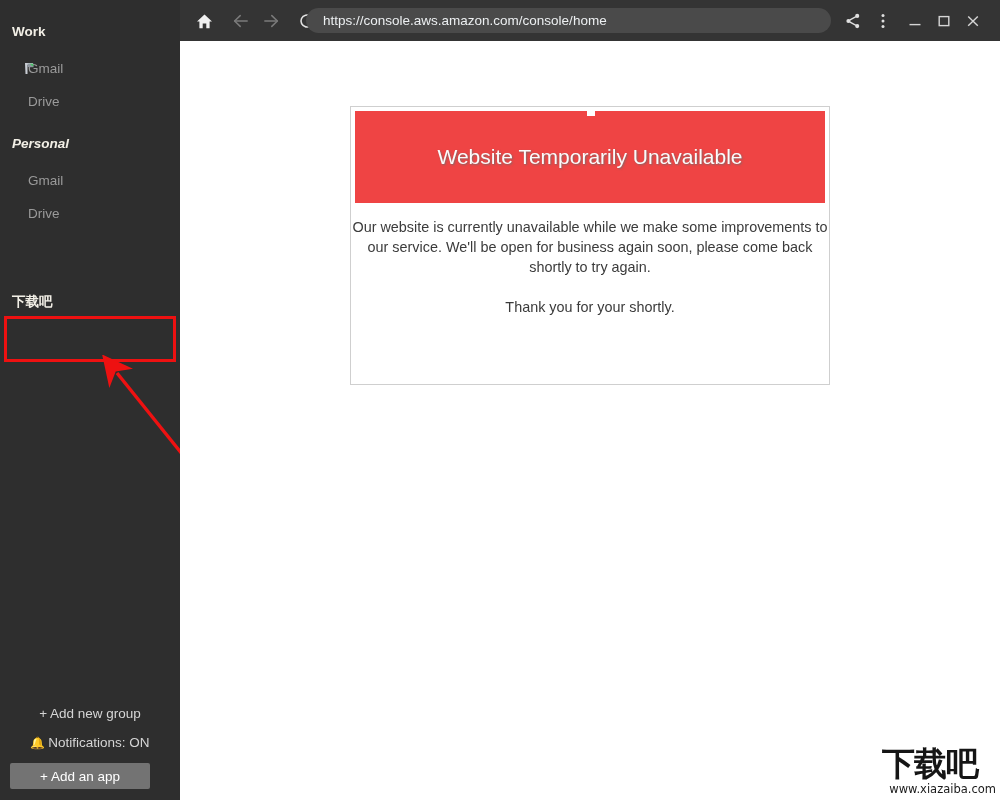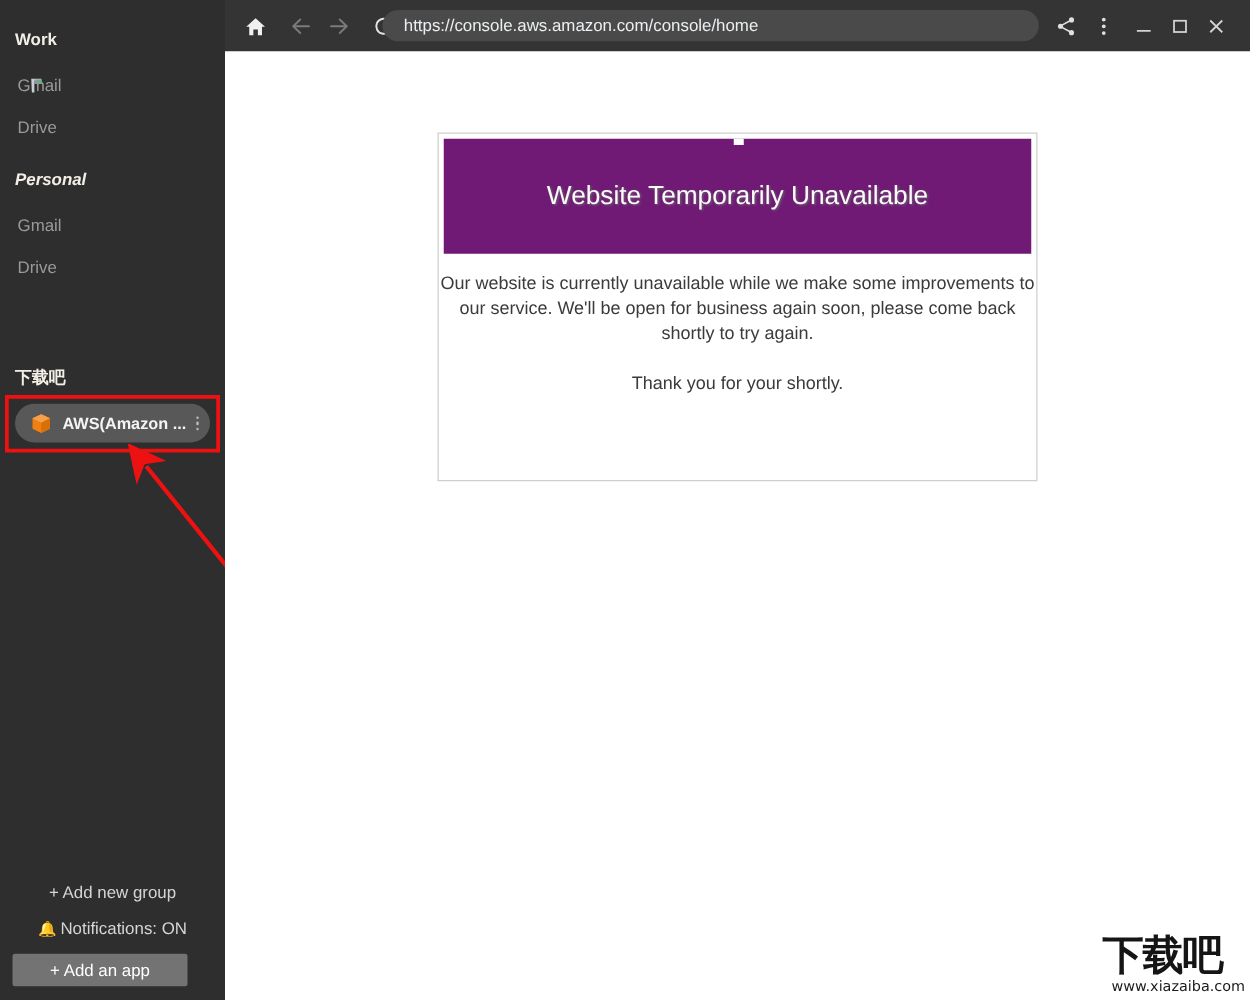--- a/index.html
+++ b/index.html
@@ -37,21 +37,21 @@
 
   .nav-item {
     position: absolute;
     left: 0;
     width: 180px;
     height: 22px;
     display: flex;
     align-items: center;
     color: #9a9a9a;
     font-size: 13.5px;
-    padding-left: 14px;
+    padding-left: 28px;
     box-sizing: border-box;
     cursor: default;
   }
   .nav-item .lbl { white-space: nowrap; }
 
   .mini-icon {
     position: absolute;
     left: 23px;
     top: 4px;
     width: 15px;
@@ -210,21 +210,21 @@
     background: #ffffff;
     border: 1px solid #cfcfcf;
     box-sizing: border-box;
   }
   #card-header {
     position: absolute;
     left: 4px;
     top: 4px;
     width: 470px;
     height: 92px;
-    background: #701a75;
+    background: #ef4444;
     display: flex;
     align-items: center;
     justify-content: center;
   }
   #card-notch {
     position: absolute;
     left: 232px;
     top: 0px;
     width: 8px;
     height: 5px;
@@ -310,35 +310,20 @@
   </div>
 
   <div class="nav-item" style="top:202px;">
     <span class="lbl">Drive</span>
   </div>
 
   <div class="group-title dl">下载吧</div>
 
   <div id="aws-highlight"></div>
 
-  <div id="aws-app">
-    <span style="display:flex;">
-      <svg width="18" height="18" viewBox="0 0 18 18">
-        <path d="M9 1.4 L16 4.6 L16 12.9 L9 16.4 L2 12.9 L2 4.6 Z" fill="#f08012"></path>
-        <path d="M9 1.4 L16 4.6 L9 8.1 L2 4.6 Z" fill="#f7a04a"></path>
-        <path d="M9 8.1 L16 4.6 L16 12.9 L9 16.4 Z" fill="#d96f08"></path>
-      </svg>
-    </span>
-    <span class="aws-label">AWS(Amazon ...</span>
-    <span class="kebab">
-      <i></i>
-        <i></i>
-        <i></i>
-    </span>
-  </div>
 
   <div id="add-group">+ Add new group</div>
 
   <div id="notifications">
     <span class="bell">🔔</span><span>Notifications: ON</span>
   </div>
 
   <button id="add-app">+ Add an app</button>
 
   <svg id="arrow-annotation">

